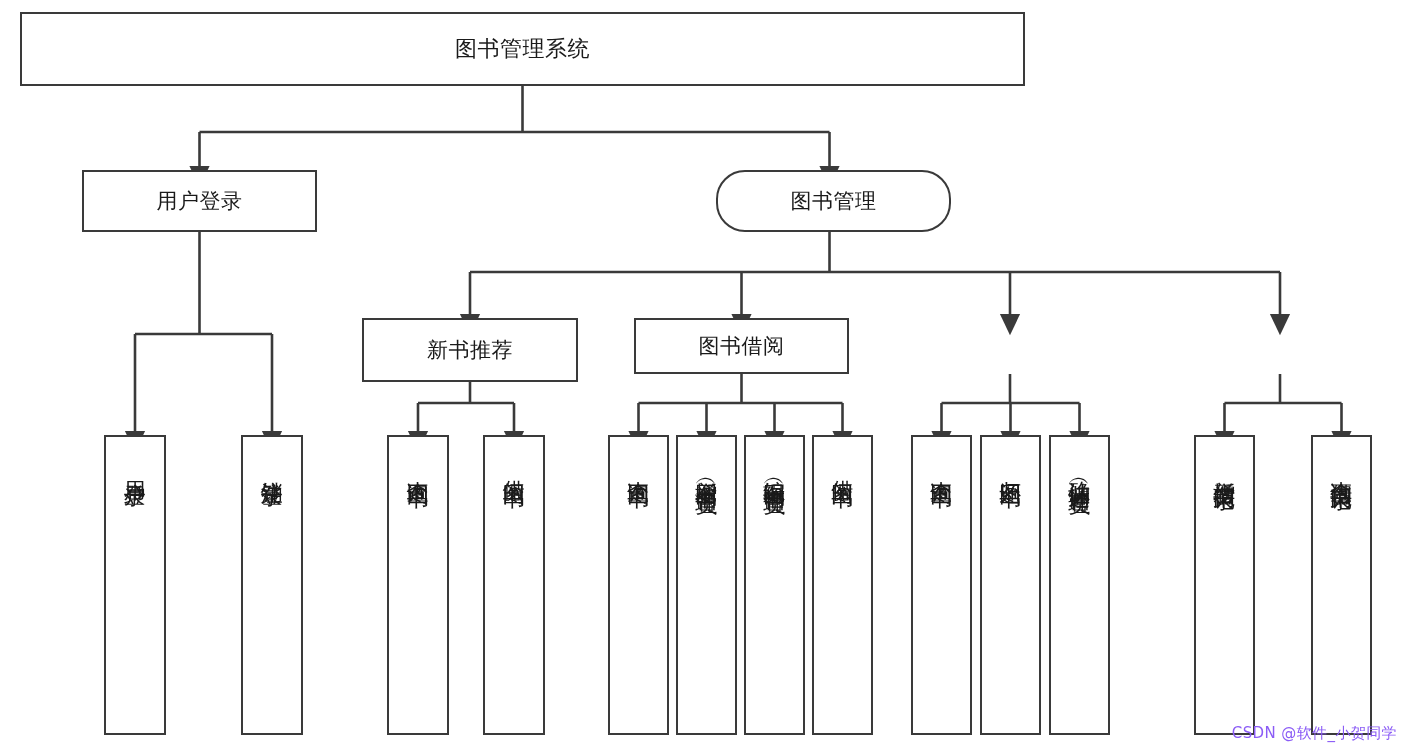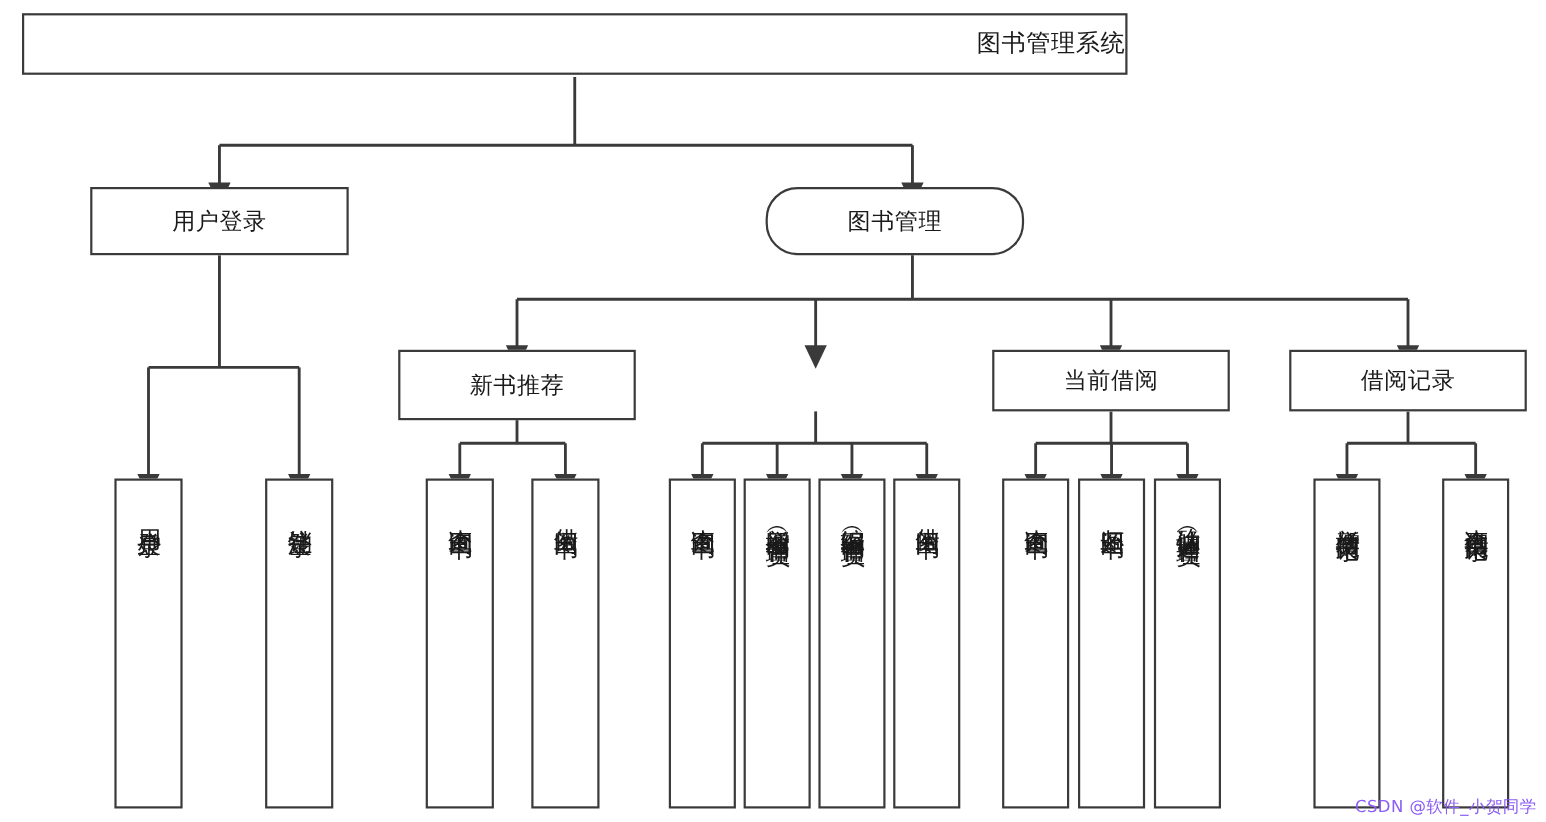--- a/index.html
+++ b/index.html
@@ -114,39 +114,36 @@
         <line x1="941.5" y1="403" x2="941.5" y2="434" stroke="#3a3a3a" stroke-width="2.6" stroke-linecap="butt" marker-end="url(#arrowhead)"></line>
         <line x1="1010.5" y1="403" x2="1010.5" y2="434" stroke="#3a3a3a" stroke-width="2.6" stroke-linecap="butt" marker-end="url(#arrowhead)"></line>
         <line x1="1079.5" y1="403" x2="1079.5" y2="434" stroke="#3a3a3a" stroke-width="2.6" stroke-linecap="butt" marker-end="url(#arrowhead)"></line>
         <line x1="1280" y1="374" x2="1280" y2="403" stroke="#3a3a3a" stroke-width="2.6" stroke-linecap="butt"></line>
         <line x1="1224.5" y1="403" x2="1341.5" y2="403" stroke="#3a3a3a" stroke-width="2.6" stroke-linecap="butt"></line>
         <line x1="1224.5" y1="403" x2="1224.5" y2="434" stroke="#3a3a3a" stroke-width="2.6" stroke-linecap="butt" marker-end="url(#arrowhead)"></line>
         <line x1="1341.5" y1="403" x2="1341.5" y2="434" stroke="#3a3a3a" stroke-width="2.6" stroke-linecap="butt" marker-end="url(#arrowhead)"></line>
       </g>
   </svg>
 
-  <div class="node horiz root" style="left: 20px; top: 12px; width: 1005px; height: 56px; justify-content: flex-end;">
+  <div class="node horiz root" style="left: 20px; top: 12px; width: 1005px; height: 74px;">
     <span class="label">图书管理系统</span>
   </div>
 
   <div class="node horiz" style="left: 82px; top: 170px; width: 235px; height: 62px;">
     <span class="label">用户登录</span>
   </div>
-  <div class="node horiz" style="left: 696px; top: 170px; width: 235px; height: 62px; border-radius: 29px;">
+  <div class="node horiz" style="left: 716px; top: 170px; width: 235px; height: 62px; border-radius: 29px;">
     <span class="label">图书管理</span>
   </div>
 
   <div class="node horiz" style="left: 362px; top: 318px; width: 216px; height: 64px;">
     <span class="label">新书推荐</span>
   </div>
-  <div class="node horiz" style="left: 902px; top: 318px; width: 216px; height: 56px;">
-    <span class="label">当前借阅</span>
-  </div>
-  <div class="node horiz" style="left: 1172px; top: 318px; width: 216px; height: 56px;">
-    <span class="label">借阅记录</span>
+  <div class="node horiz" style="left: 634px; top: 318px; width: 215px; height: 56px;">
+    <span class="label">图书借阅</span>
   </div>
 
   <div class="node vert" style="left: 104px; top: 435px; width: 62px; height: 300px;">
     <span class="label">用户登录</span>
   </div>
   <div class="node vert" style="left: 241px; top: 435px; width: 62px; height: 300px;">
     <span class="label">注销登录</span>
   </div>
 
   <div class="node vert" style="left: 387px; top: 435px; width: 62px; height: 300px;">

